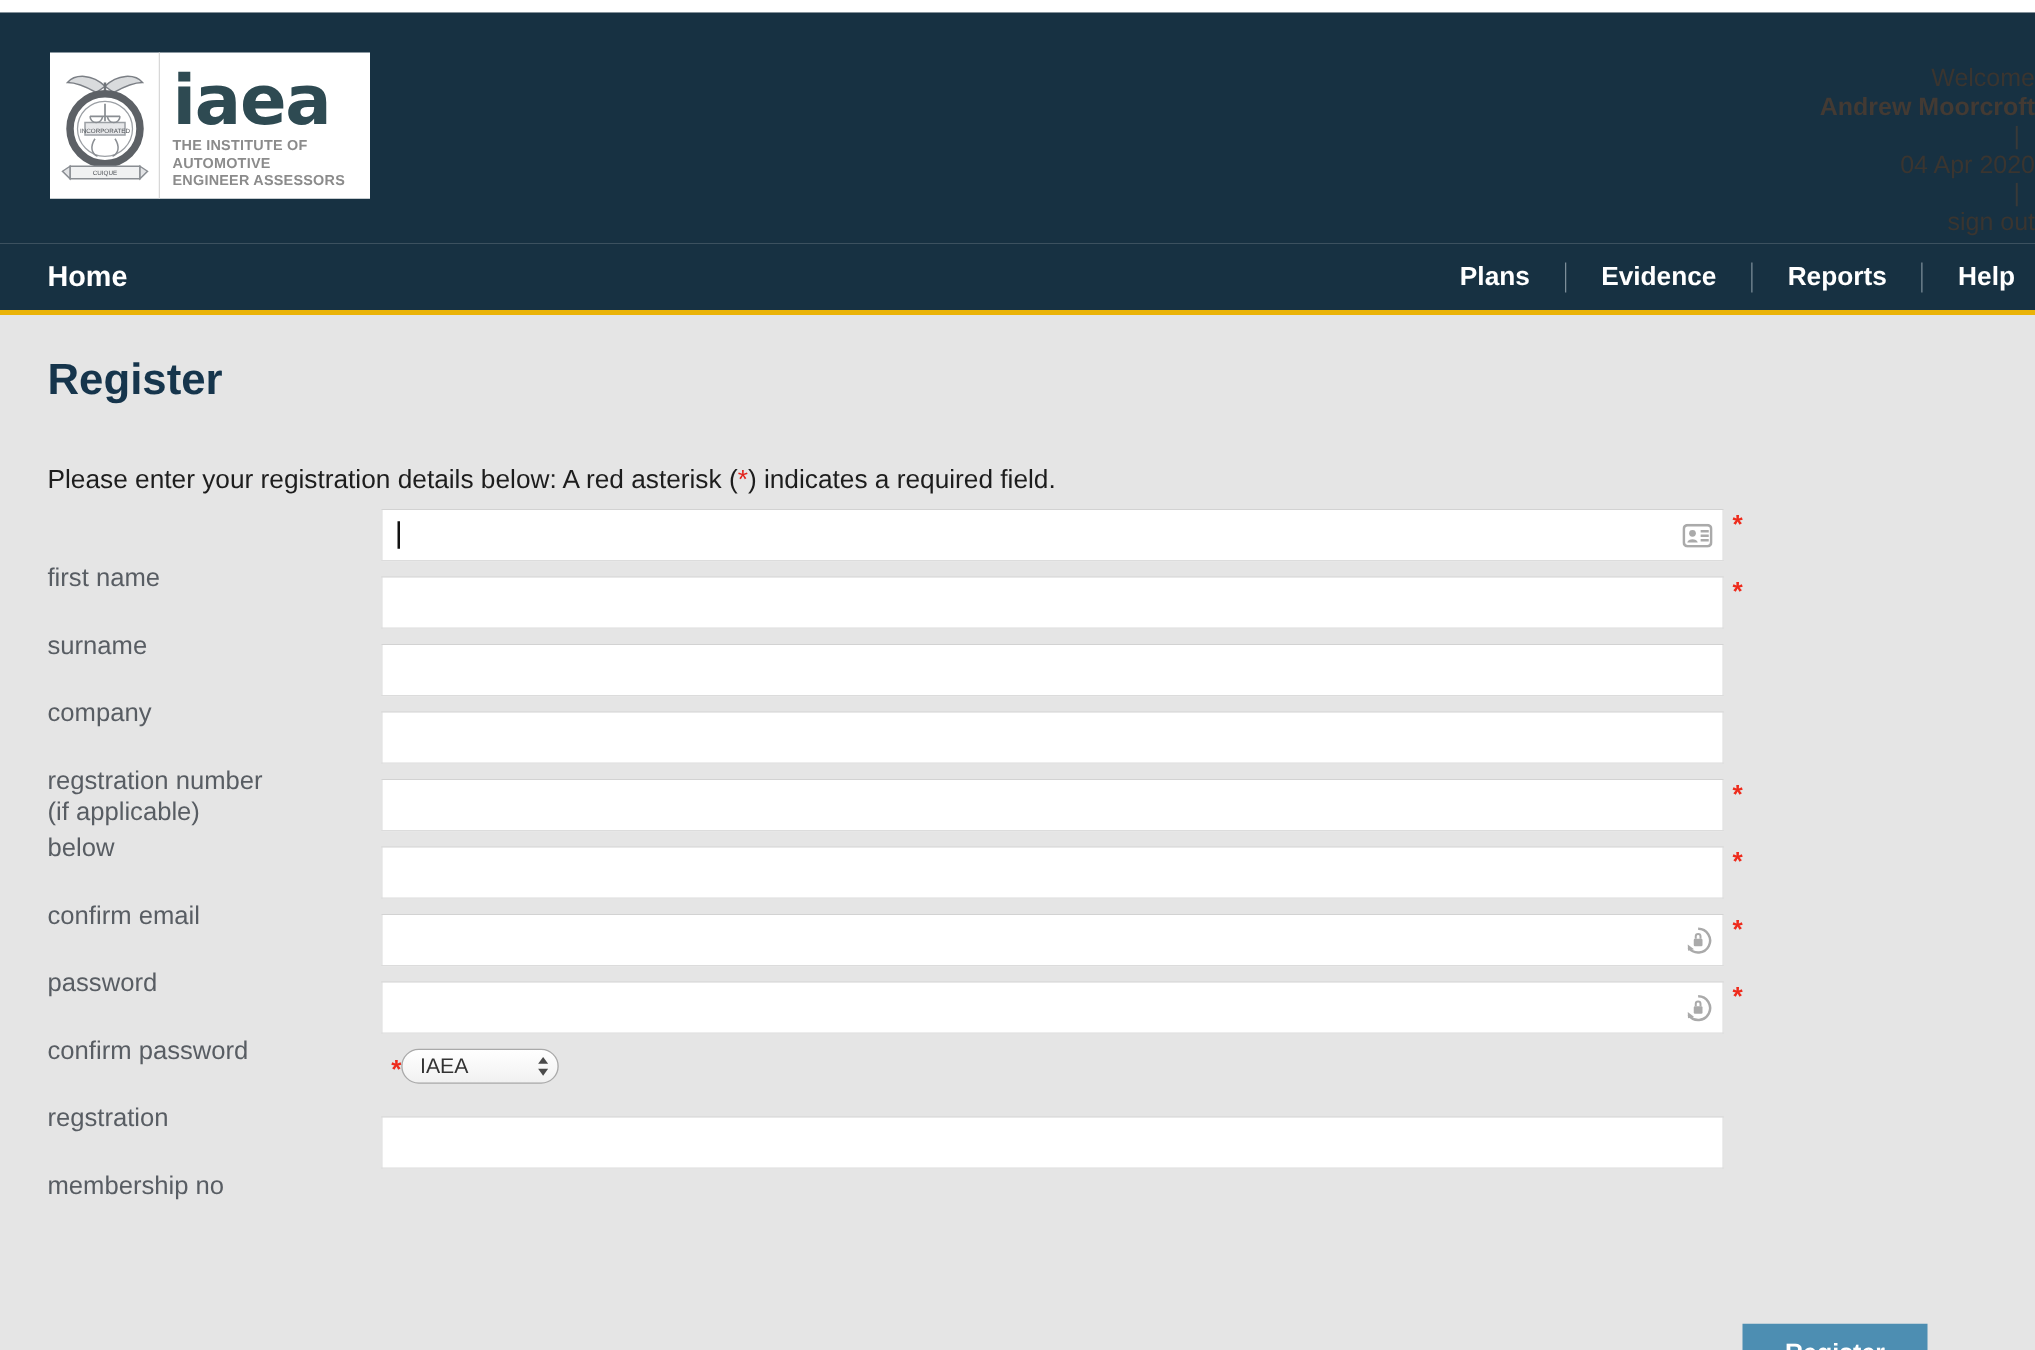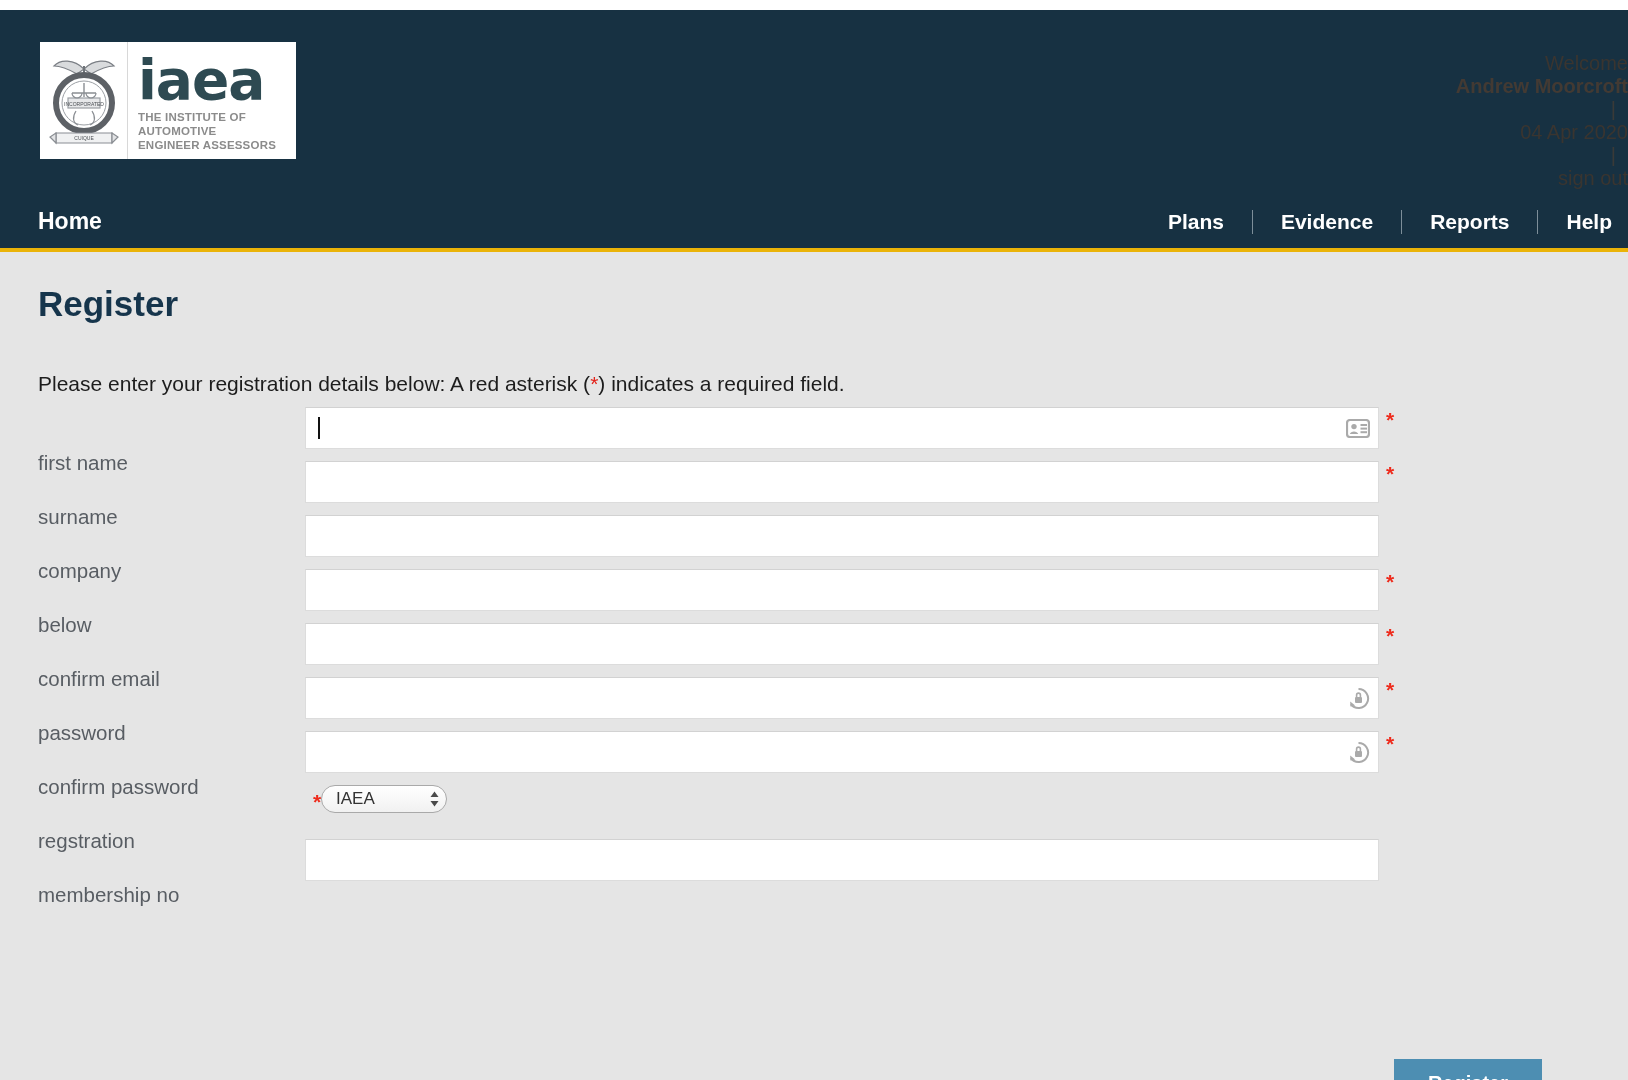--- a/index.html
+++ b/index.html
@@ -345,20 +345,25 @@
         <div class="f-label">surname</div>
         <div class="f-input"></div>
         <div class="star">*</div>
       </div>
 
       <div class="row">
         <div class="f-label">company</div>
         <div class="f-input"></div>
       </div>
 
+      <div class="row">
+        <div class="f-label" style="white-space:pre-line">regstration number
+(if applicable)</div>
+        <div class="f-input"></div>
+      </div>
 
       <div class="row">
         <div class="f-label">below</div>
         <div class="f-input"></div>
         <div class="star">*</div>
       </div>
 
       <div class="row">
         <div class="f-label">confirm email</div>
         <div class="f-input"></div>

